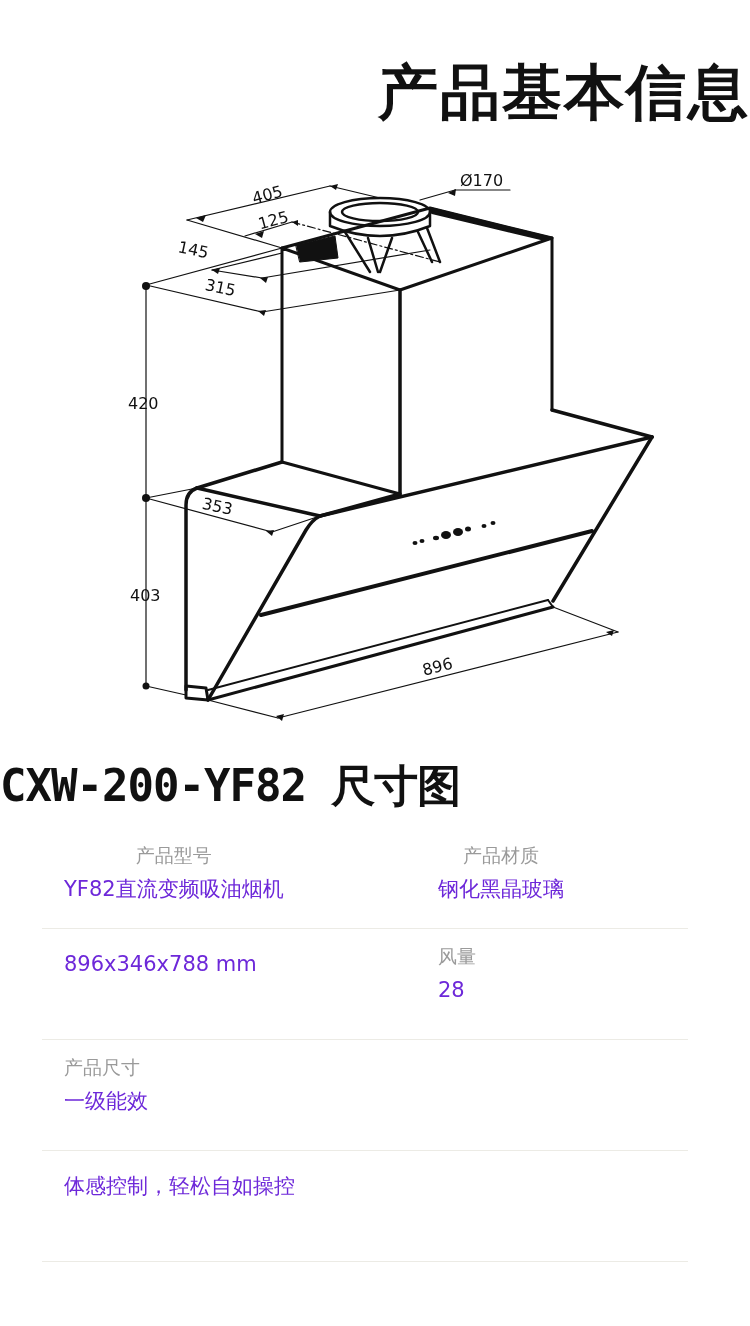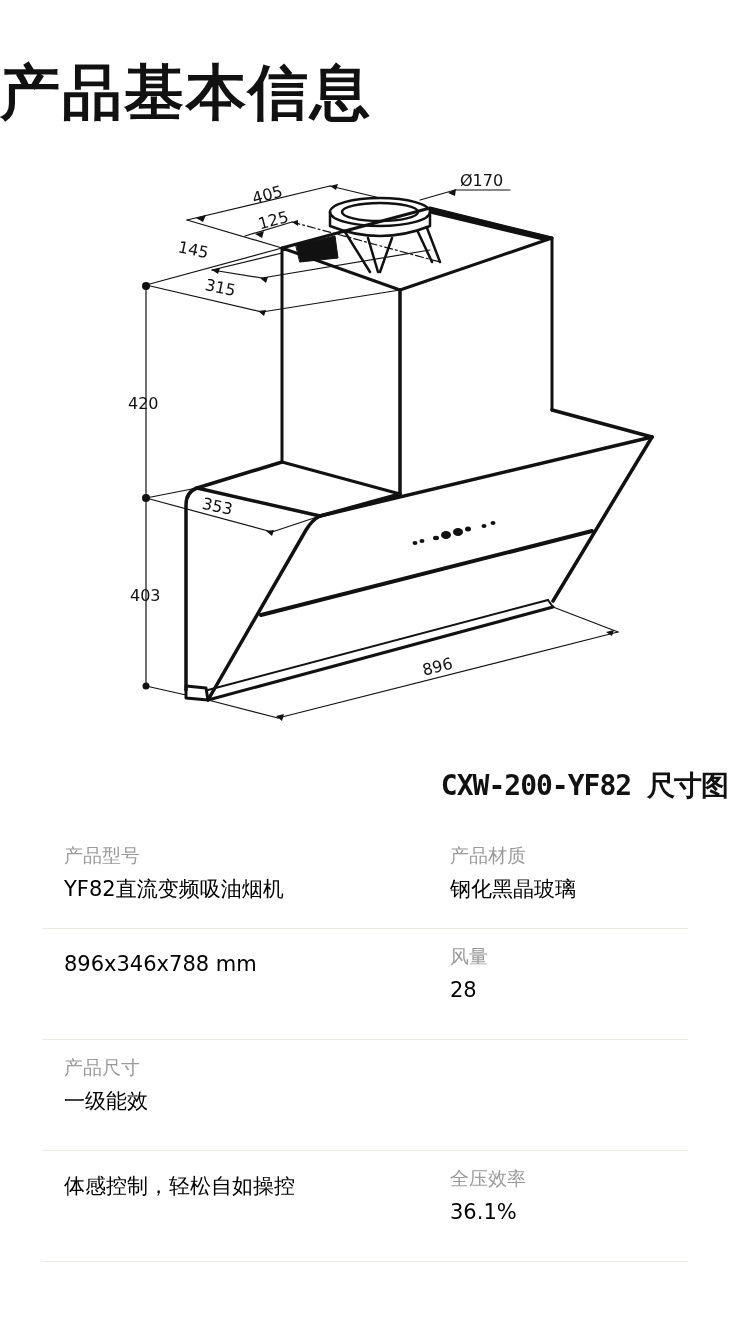--- a/index.html
+++ b/index.html
@@ -1,34 +1,34 @@
 <!DOCTYPE html>
 <html><head>
 <meta charset="utf-8">
 <style>
   html, body { margin: 0; padding: 0; background: #ffffff; }
   body { width: 750px; height: 1326px; position: relative; overflow: hidden;
          font-family: "DejaVu Sans", "Liberation Sans", sans-serif; color: #111; }
-  .page-title { position: absolute; left: 0; top: 52px; width: 750px; text-align: left;
+  .page-title { position: absolute; left: 0; top: 52px; width: 750px; text-align: right;
                 font-size: 60px; font-weight: bold; letter-spacing: 2px; color: #111; line-height: 80px; }
   .drawing { position: absolute; left: 0; top: 160px; width: 750px; height: 580px; }
   .drawing svg { width: 750px; height: 580px; display: block; }
   .dim-label { font-family: "DejaVu Sans", sans-serif; font-size: 16px; fill: #111; }
-  .caption { position: absolute; left: 0; top: 762px; width: 728px; text-align: right;
+  .caption { position: absolute; left: 0; top: 762px; width: 728px; text-align: left;
              font-family: "DejaVu Sans Mono", "Liberation Mono", monospace; font-weight: bold;
-             font-size: 28px; letter-spacing: -1px; color: #111; line-height: 48px; }
+             font-size: 44px; letter-spacing: -1px; color: #111; line-height: 48px; }
   .specs { position: absolute; left: 42px; top: 830px; width: 646px; }
   .spec-row { position: relative; height: 110px; border-bottom: 1px solid #ecebe5; }
-  .spec-row:first-child { height: 98px; }
+  .spec-row:first-child { height: 98px; text-align: center; }
   .spec-cell { position: absolute; top: 14px; }
   .spec-row:first-child .spec-cell { top: 12px; }
   .spec-cell.left { left: 22px; }
-  .spec-cell.right { left: 396px; margin-left: 12px; }
+  .spec-cell.right { left: 396px; }
   .spec-label { font-size: 19px; color: #9a9a9a; line-height: 26px; }
-  .spec-value { font-size: 21px; color: #000000; line-height: 30px; margin-top: 6px; }
+  .spec-value { font-size: 21px; color: #6d28d9; line-height: 30px; margin-top: 6px; }
 </style>
 </head>
 <body>
 
 <div class="page-title">产品基本信息</div>
 
 <div class="drawing">
   <svg viewBox="0 160 750 580" xmlns="http://www.w3.org/2000/svg">
     <g fill="none" stroke="#111" stroke-linejoin="round" stroke-linecap="round">
 
@@ -158,18 +158,14 @@
   <div class="spec-row">
     <div class="spec-cell left">
       <div class="spec-label">产品尺寸</div>
       <div class="spec-value">一级能效</div>
     </div>
   </div>
   <div class="spec-row">
     <div class="spec-cell left">
       <div class="spec-value">体感控制，轻松自如操控</div>
     </div>
-    <div class="spec-cell right">
-      <div class="spec-label">全压效率</div>
-      <div class="spec-value">36.1%</div>
-    </div>
   </div>
 </div>
 
 </body></html>

